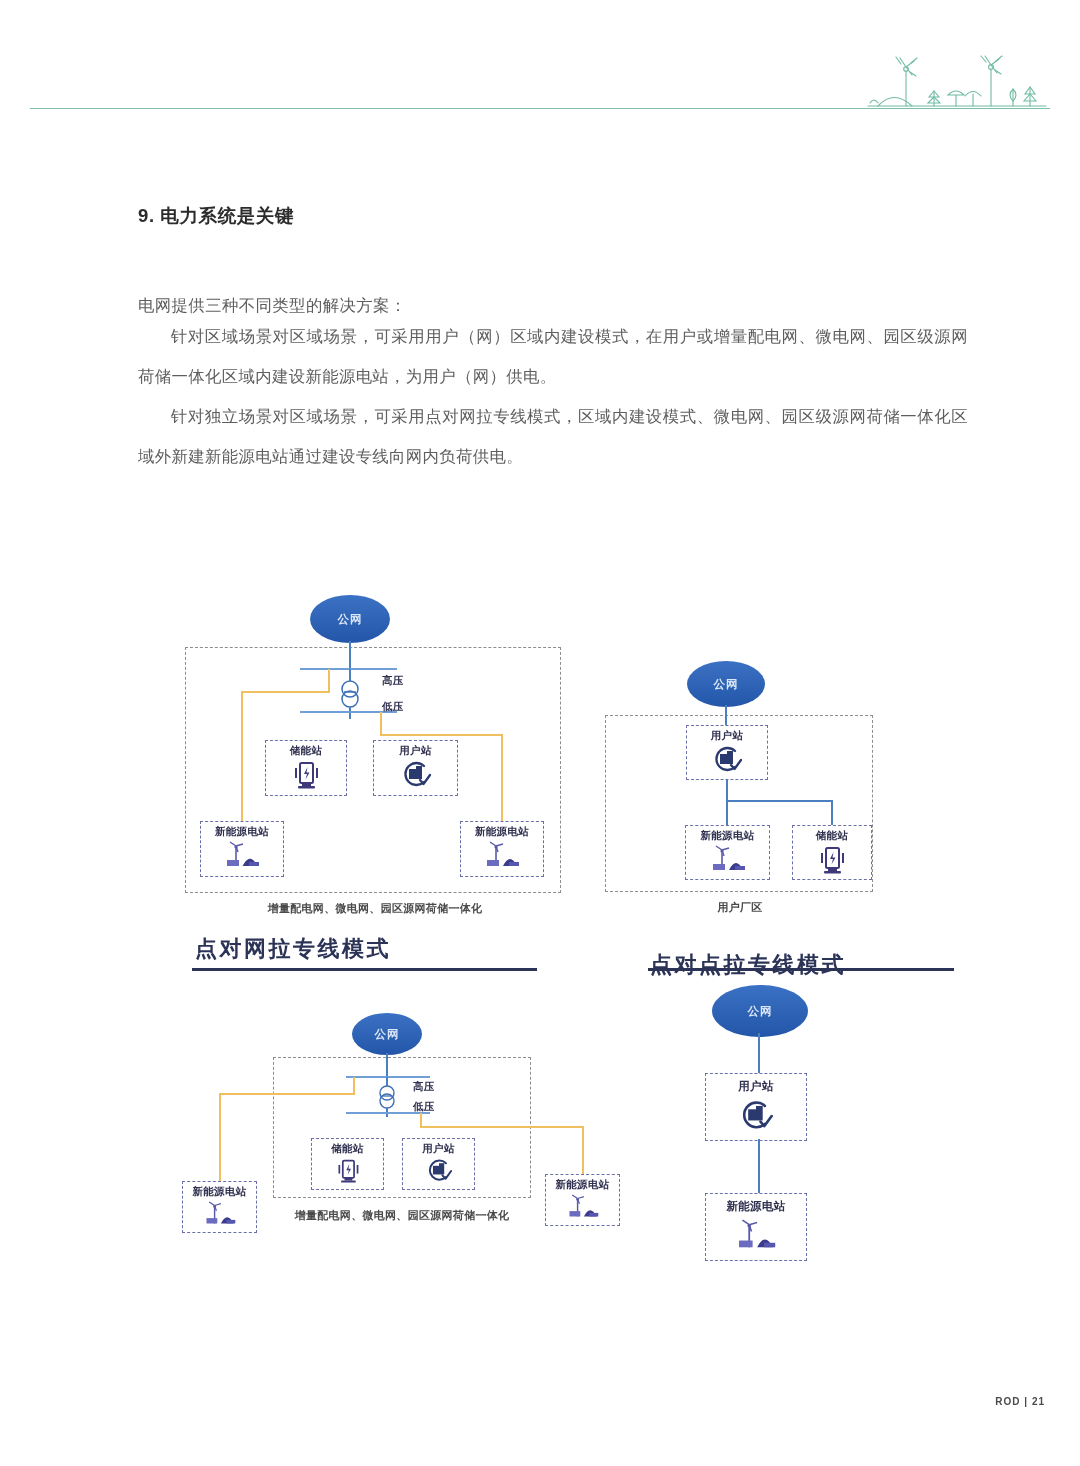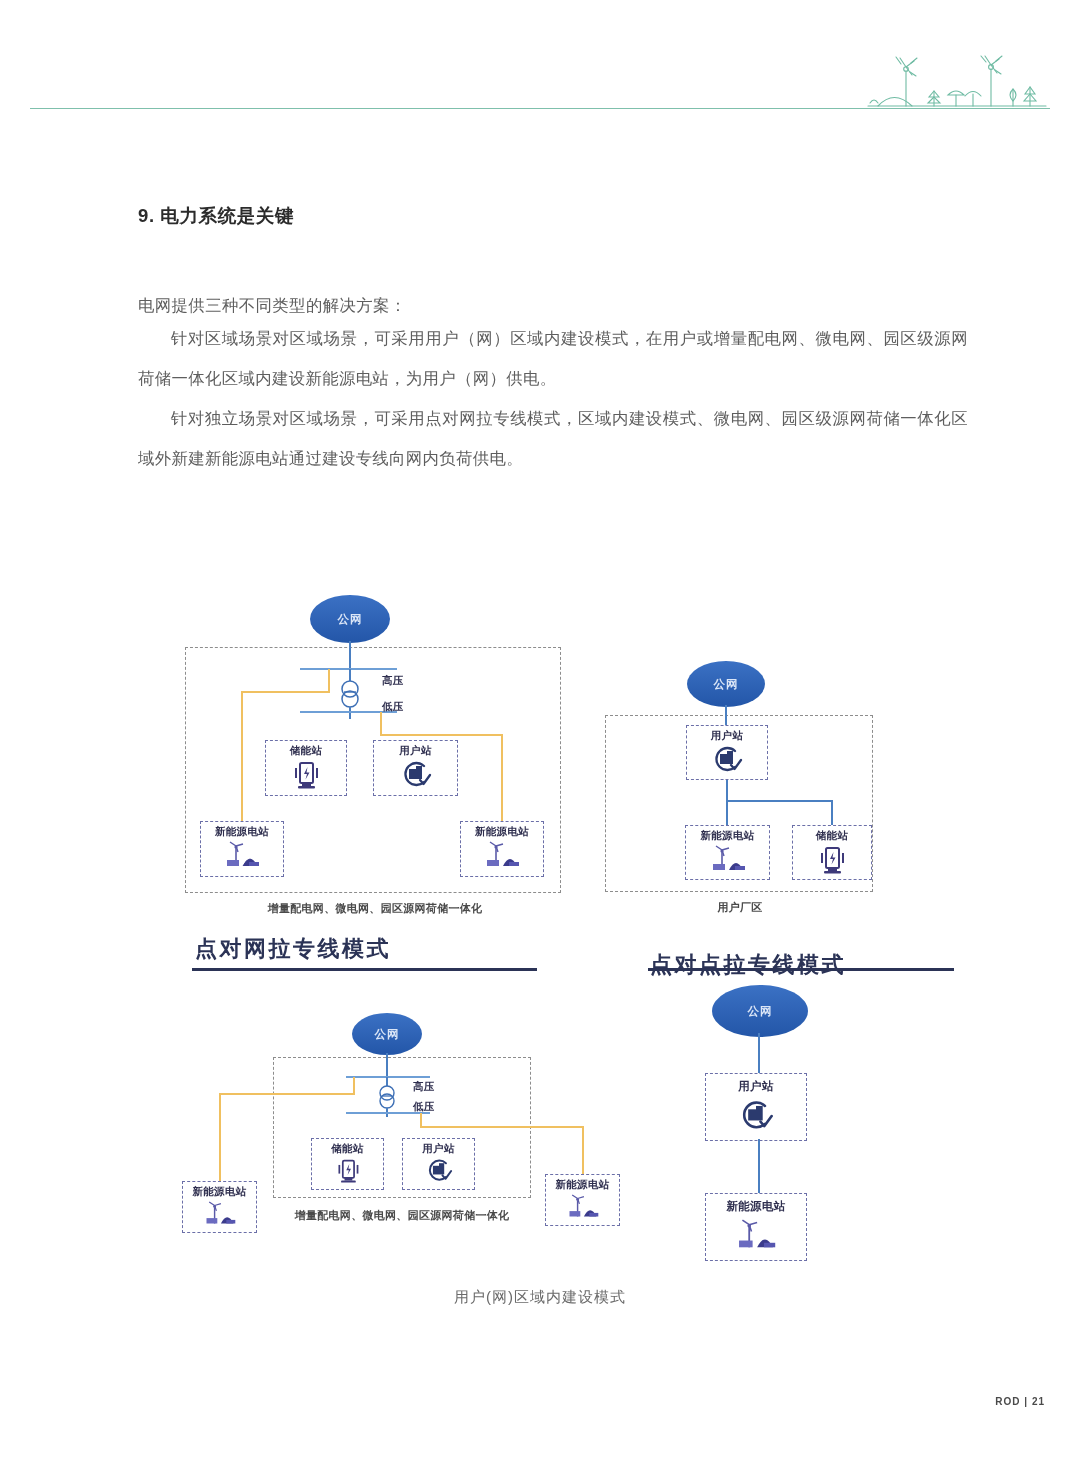--- a/index.html
+++ b/index.html
@@ -34,21 +34,21 @@
     position:absolute;left:138px;top:203px;
     font-size:18.5px;font-weight:700;color:#2b2b2b;letter-spacing:.6px;
   }
   .lead{
     position:absolute;left:138px;top:279px;
     font-size:16.4px;color:#5e5e5e;letter-spacing:.4px;margin-top:16px;
   }
   .para{
     position:absolute;left:138px;width:830px;
     font-size:16.4px;line-height:40px;color:#5e5e5e;
-    text-align:justify;text-indent:2em;letter-spacing:.35px;
+    text-align:justify;text-indent:2em;letter-spacing:.35px;font-family:Liberation Mono, monospace;
   }
   #para1{top:318px;}
   #para2{top:398px;}
   #para3{top:478px;}
 
   
   .dgm{position:absolute;}
   .dash-area{
     position:absolute;border:1.4px dashed #8d8d8d;
     box-sizing:border-box;background:transparent;
@@ -420,21 +420,20 @@
           <circle cx="17" cy="6" r="1.6" fill="#5a5aa8"></circle>
           <path d="M17 5 L11 1 M17 5 L24 3 M17 5 L19 11" stroke="#5a5aa8" stroke-width="1.4" fill="none"></path>
           <path d="M24 25 q7 -14 14 0 z" fill="#3b3b8c"></path>
           <rect x="8" y="19" width="12" height="6" fill="#6b6bc0"></rect>
           <rect x="30" y="21" width="10" height="4" fill="#5656b0"></rect>
         </svg>
       </div>
     </div>
   </div>
 
-  <div class="cap" style="left:0px;top:1288px;width:1080px;font-size:15px;color:#6a6a6a;font-weight:400;letter-spacing:1px;">用户(网)区域内建设模式</div>
 
   <div class="footer">
     <span>ROD</span>
     <span>|</span>
     <span>21</span>
   </div>
 
 </div>
 
 </body></html>

